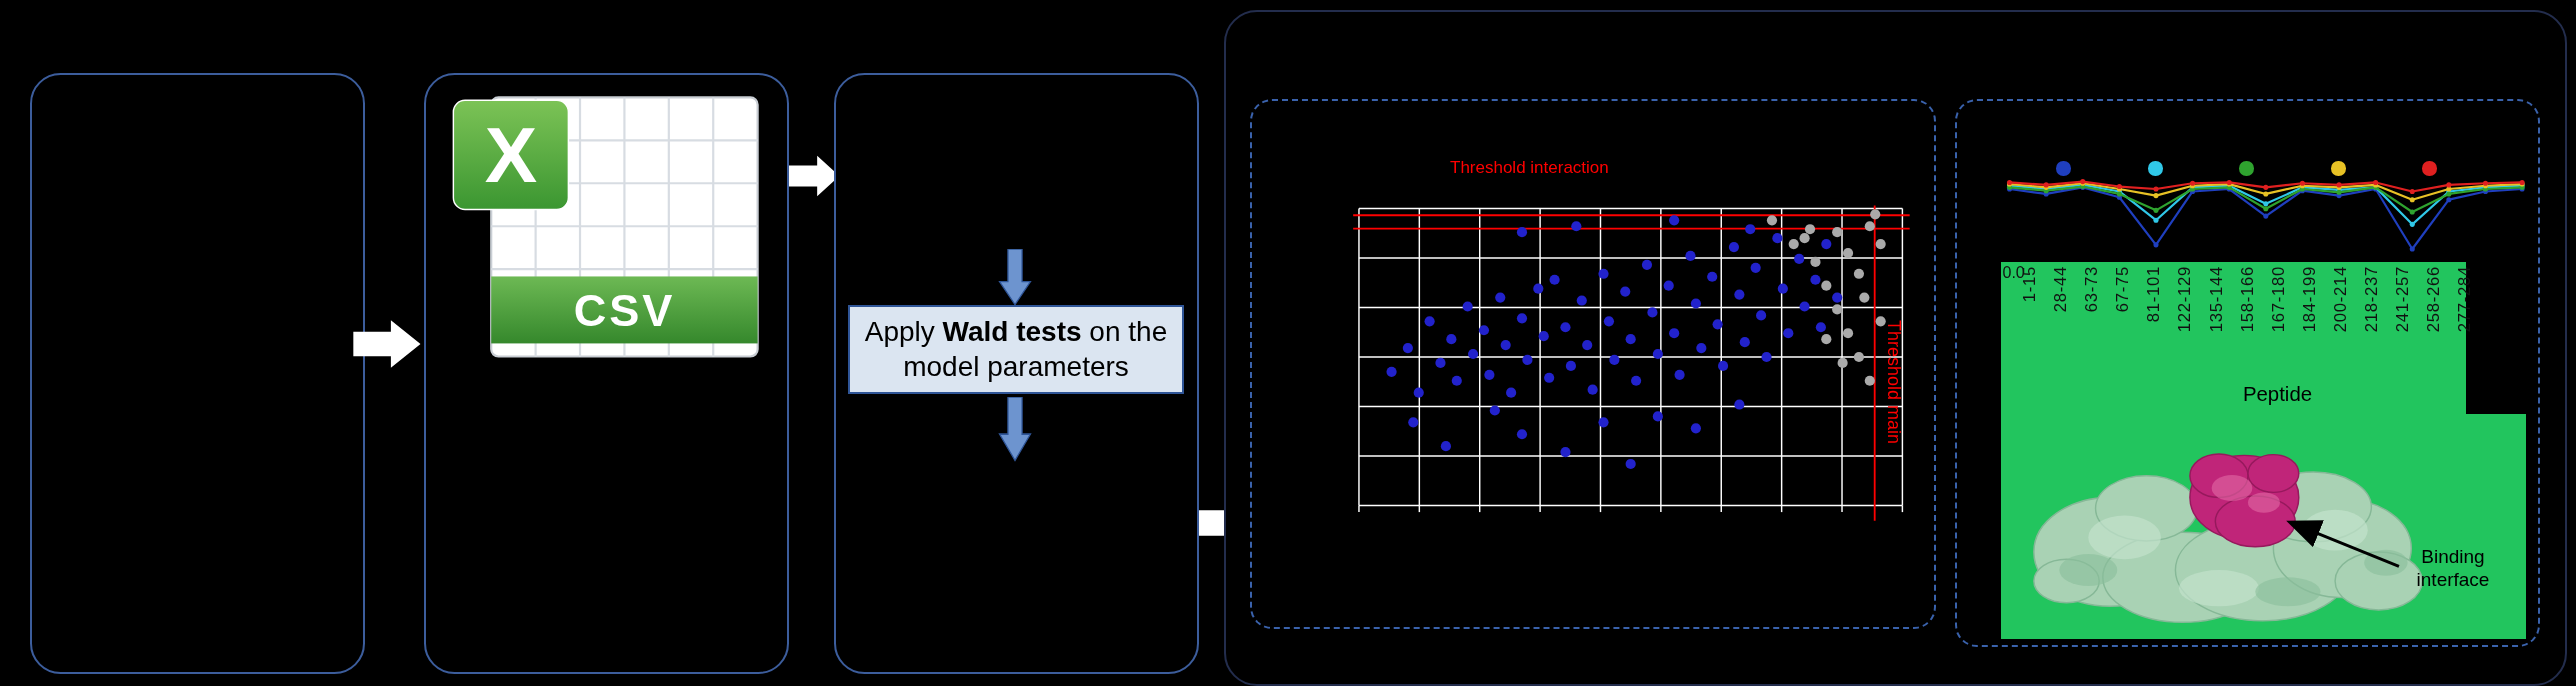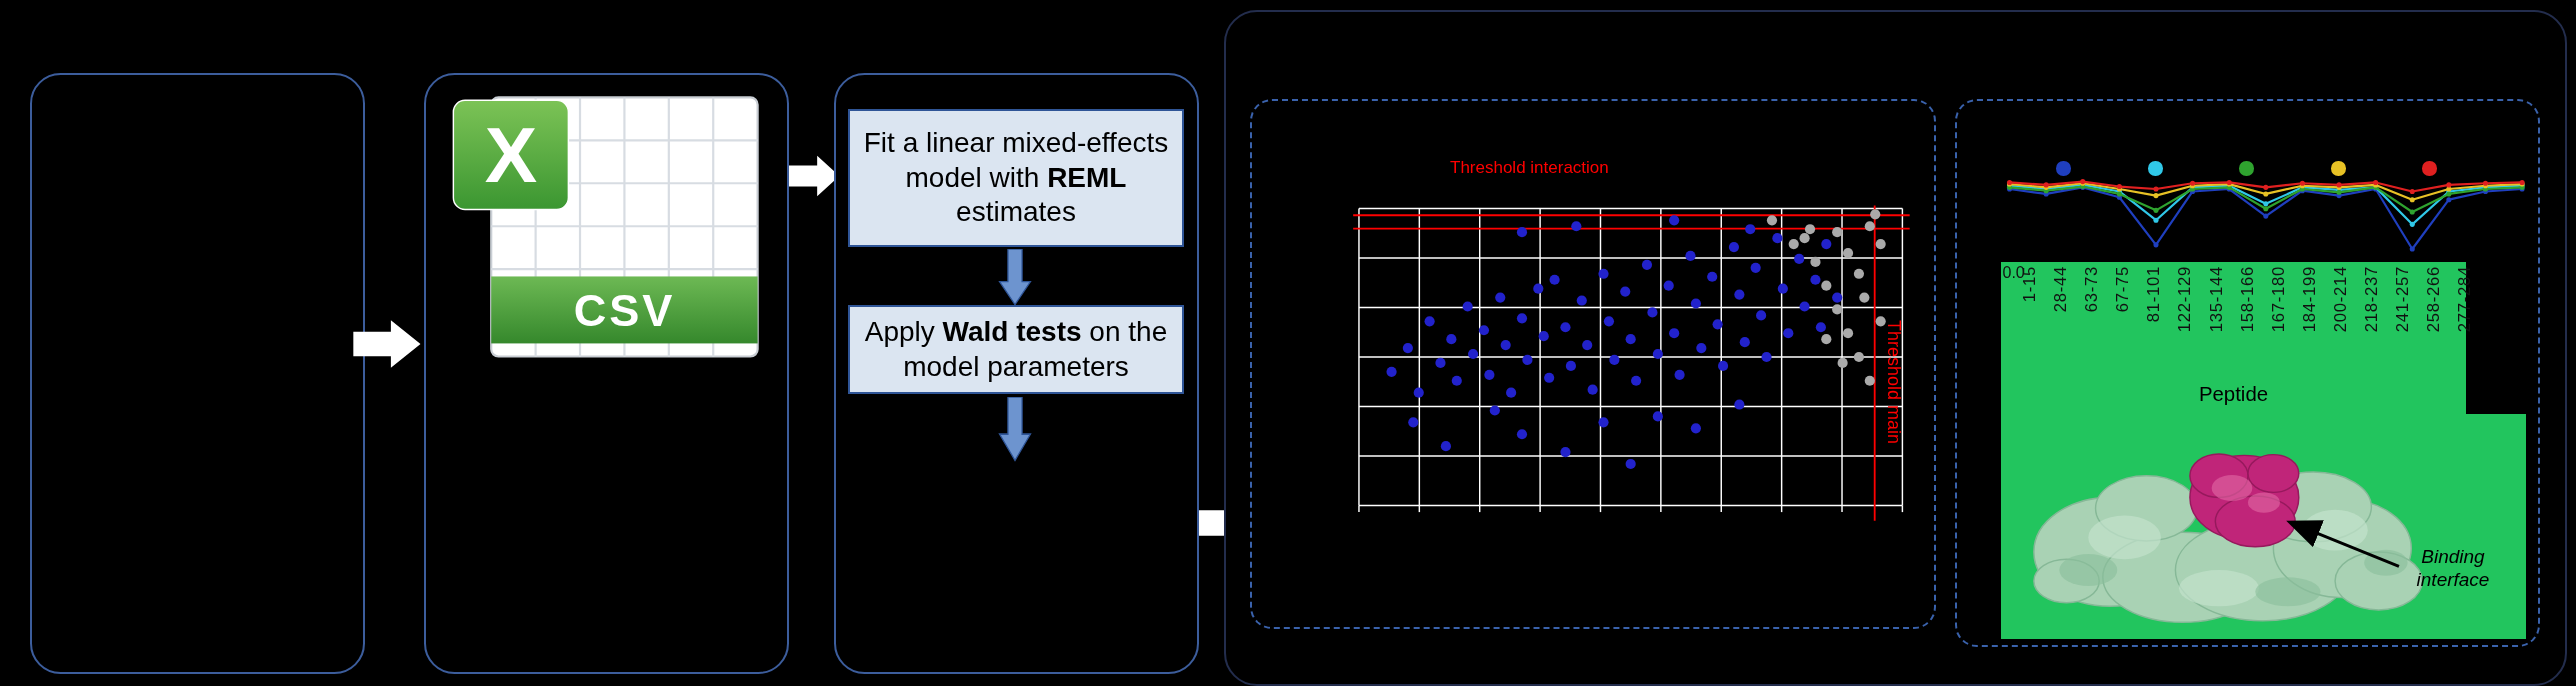--- a/index.html
+++ b/index.html
@@ -13,23 +13,23 @@
            display:flex;align-items:center;justify-content:center;text-align:center;
            font-size:28px;color:#000;line-height:1.24;padding:4.4px 10.2px;box-sizing:border-box;}
   .stepbox .pre{white-space:pre-wrap;}
   .red-label{position:absolute;color:#ff0000;font-size:17px;}
   .vred{position:absolute;color:#ff0000;font-size:18px;writing-mode:vertical-rl;}
   .whitebox{position:absolute;background:#22c55e;}
   .legend-dot{position:absolute;top:0;width:14.5px;height:14.5px;border-radius:50%;}
   .pep-label{position:absolute;top:4.4px;writing-mode:vertical-rl;transform:rotate(180deg);
              font-size:16.7px;color:#111;letter-spacing:0.7px;}
   .ytick{position:absolute;left:1.5px;top:1.5px;font-size:16px;color:#111;}
-  .xtitle{position:absolute;left:0;top:121px;width:100%;text-align:center;font-size:20.4px;color:#000;}
+  .xtitle{position:absolute;left:0;top:121px;width:100%;text-align:center;font-size:20.4px;color:#000;padding-left:44px;}
   .bind-label{position:absolute;left:385px;top:132px;width:134px;text-align:center;
-              font-size:19px;line-height:1.2;color:#000;font-style:italic;}
+              font-size:19px;line-height:1.2;color:#000;}
 </style>
 </head>
 <body>
 
 <div id="stage">
 
   <div class="panel" style="left:30px;top:73px;width:331px;height:597px"></div>
 
   <svg class="abs" style="left:353px;top:318px" width="70" height="52" viewBox="0 0 96 72">
     <polygon points="0,19 52,19 52,3 93,36 52,69 52,53 0,53" fill="#ffffff"></polygon>
@@ -64,23 +64,20 @@
     <rect x="6" y="10" width="158" height="150" rx="16" fill="url(#gx)" stroke="#ffffff" stroke-width="2"></rect>
     <text x="85" y="122" text-anchor="middle" font-size="108" font-weight="bold" fill="#ffffff">X</text>
   </svg>
 
   <svg class="abs" style="left:789px;top:154px" width="52" height="44" viewBox="0 0 96 72" preserveAspectRatio="none">
     <polygon points="0,19 52,19 52,3 93,36 52,69 52,53 0,53" fill="#ffffff"></polygon>
   </svg>
 
   <div class="panel" style="left:834px;top:73px;width:361px;height:597px"></div>
 
-  <div class="stepbox" style="left:848px;top:109px;width:336px;height:138px">
-    <div><span class="pre">Fit a linear mixed-effects model with </span><b>REML</b><span class="pre"> estimates</span></div>
-  </div>
 
   <svg class="abs" style="left:997px;top:249px" width="36" height="57" viewBox="0 0 56 84" preserveAspectRatio="none">
     <polygon points="17,0 39,0 39,48 52,48 28,82 4,48 17,48" fill="#6d94cf" stroke="#2f5597" stroke-width="2"></polygon>
   </svg>
 
   <div class="stepbox" style="left:848px;top:305px;width:336px;height:89px">
     <div><span class="pre">Apply </span><b>Wald tests</b><span class="pre"> on the model parameters</span></div>
   </div>
 
   <svg class="abs" style="left:997px;top:397px" width="36" height="65" viewBox="0 0 56 84" preserveAspectRatio="none">

